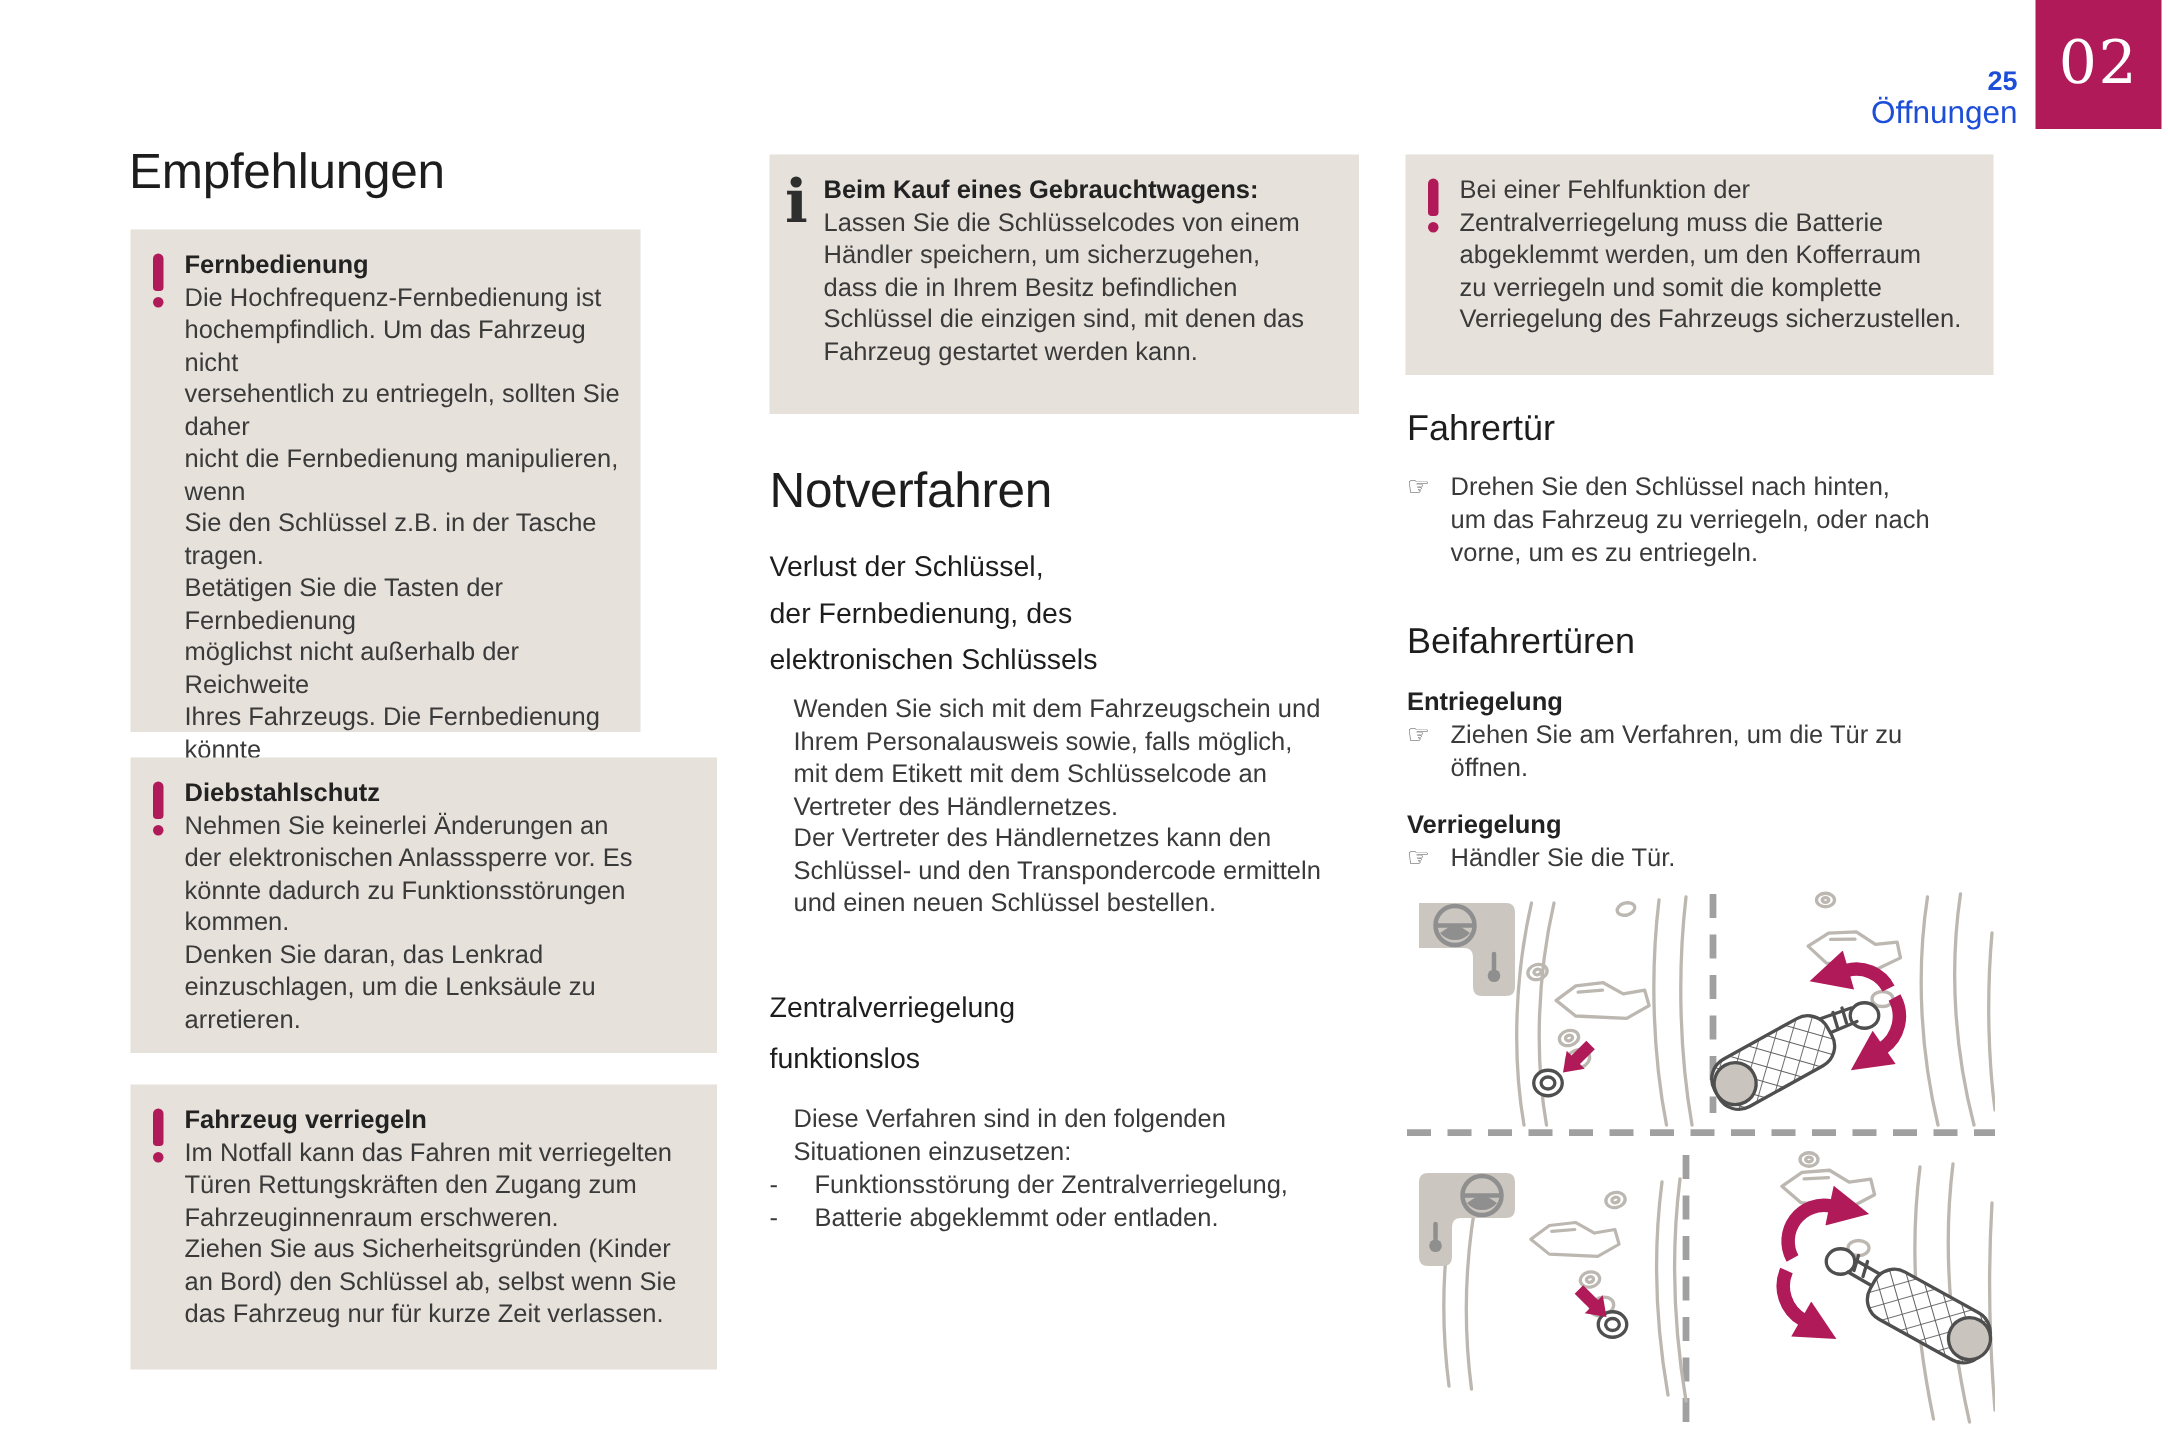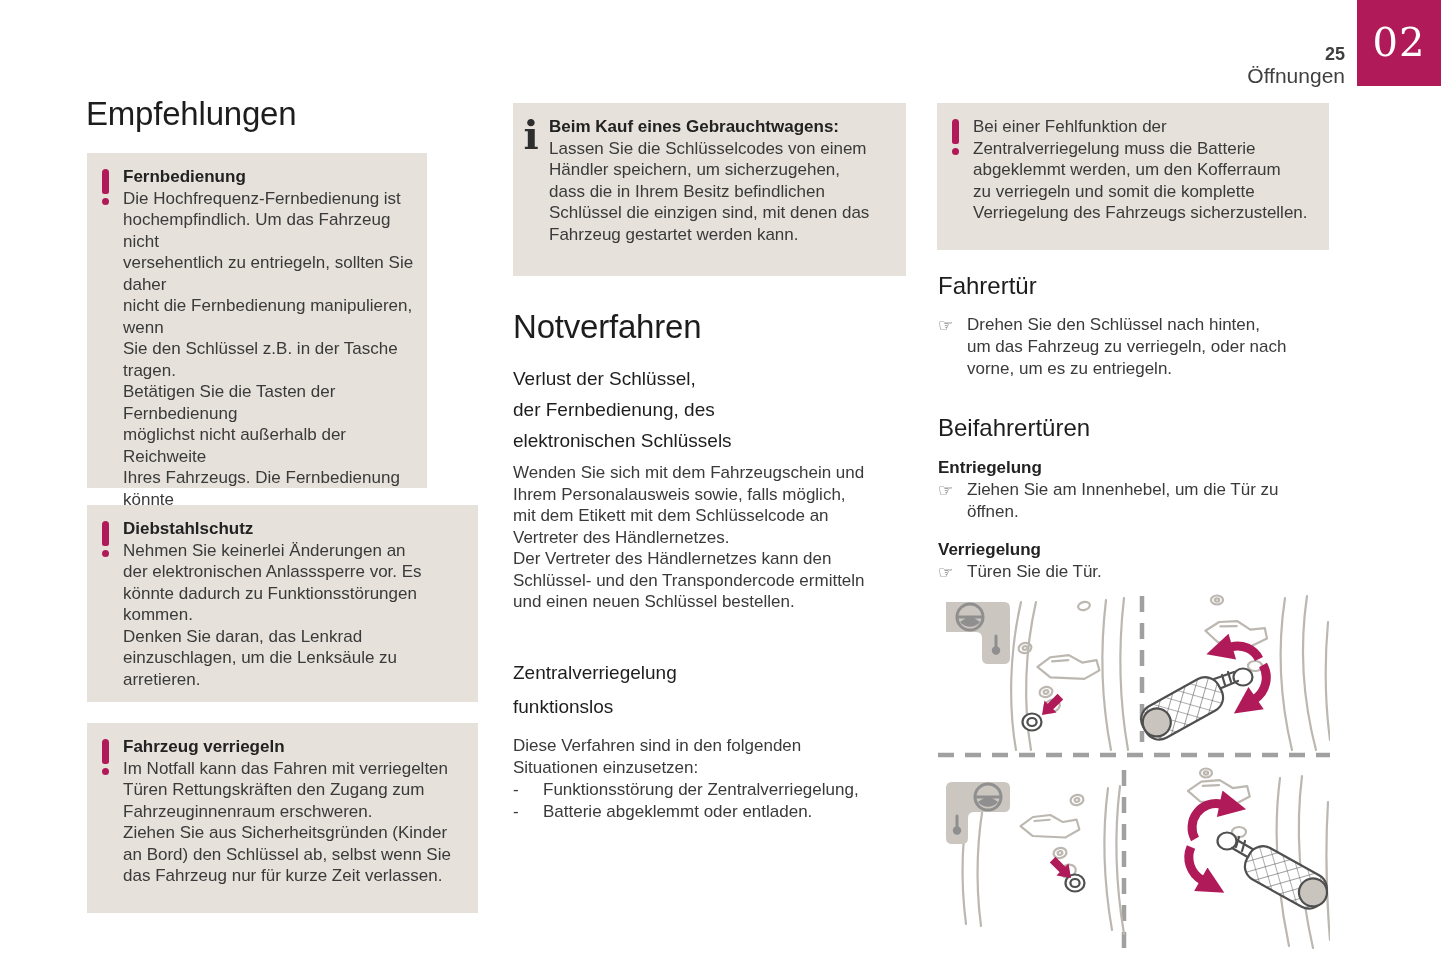--- a/index.html
+++ b/index.html
@@ -4,21 +4,21 @@
 <style>
   html,body{margin:0;padding:0;}
   body{
     width:1445px;height:964px;position:relative;overflow:hidden;
     background:#ffffff;color:#3a3a3a;
     font-family:"Liberation Sans",sans-serif;
   }
   .abs{position:absolute;}
 
   
-  .hdr-meta{top:44px;right:100px;text-align:right;color:#404040;}
+  .hdr-meta{top:44px;right:100px;text-align:right;color:#1d4ed8;}
   .hdr-num{display:block;font-size:18px;font-weight:bold;line-height:20px;}
   .hdr-sec{display:block;font-size:21px;line-height:24px;}
   .chapter-badge{
     left:1357px;top:0;width:84px;height:86px;
     background:var(--accent);color:#fff;
     display:flex;align-items:center;justify-content:center;
     font-family:"DejaVu Serif",serif;font-size:40px;letter-spacing:1px;
     padding-bottom:2px;box-sizing:border-box;
   }
 
@@ -38,21 +38,21 @@
   .box-heading{font-size:17px;font-weight:bold;line-height:21.5px;color:#222;}
   .box-body{font-size:17px;line-height:21.5px;white-space:pre-line;}
   .excl .bar{width:7px;height:25px;background:var(--accent);border-radius:3.5px 3.5px 2.5px 2.5px;display:block;}
   .excl .dot{width:7px;height:7px;border-radius:50%;background:var(--accent);display:block;margin-top:4px;}
   .info-glyph{
     font-family:"DejaVu Serif",serif;font-weight:bold;font-size:40px;
     line-height:0.8;color:#2e2e2e;
   }
 
   
-  .para{font-size:17px;line-height:21.5px;white-space:pre-line;}
+  .para{font-size:17px;line-height:21.5px;white-space:pre-line;margin-left:16px;}
   .pt-row{display:flex;}
   .pt{flex:0 0 29px;font-family:"DejaVu Sans",sans-serif;font-size:17px;color:#4a4a4a;padding-top:1px;}
   .pt-text{font-size:17px;line-height:22px;white-space:pre-line;}
   .bullet-row{display:flex;}
   .bullet-dash{flex:0 0 30px;font-size:17px;line-height:21.5px;}
   .bullet-text{font-size:17px;line-height:21.5px;}
 
   
   .art{stroke:#bcb7b0;stroke-width:2.2;fill:none;stroke-linecap:round;stroke-linejoin:round;}
   .artw{stroke:#bcb7b0;stroke-width:2.2;fill:#ffffff;stroke-linejoin:round;}
@@ -207,28 +207,28 @@
   <span class="pt-text">Drehen Sie den Schlüssel nach hinten,
 um das Fahrzeug zu verriegeln, oder nach
 vorne, um es zu entriegeln.</span>
 </div>
 
 <div class="abs h3" style="left:938px;top:414px;">Beifahrertüren</div>
 
 <div class="abs lbl" style="left:938px;top:457px;">Entriegelung</div>
 <div class="abs pt-row" style="left:938px;top:479px;width:400px;">
   <span class="pt">☞</span>
-  <span class="pt-text">Ziehen Sie am Innenhebel, um die Tür zu
+  <span class="pt-text">Ziehen Sie am Verfahren, um die Tür zu
 öffnen.</span>
 </div>
 
 <div class="abs lbl" style="left:938px;top:539px;">Verriegelung</div>
 <div class="abs pt-row" style="left:938px;top:561px;width:400px;">
   <span class="pt">☞</span>
-  <span class="pt-text">Türen Sie die Tür.</span>
+  <span class="pt-text">Händler Sie die Tür.</span>
 </div>
 
 <svg class="abs" style="left:938px;top:592px;" width="392" height="362" viewBox="0 0 392 362">
   <defs>
     <pattern id="lat" width="10" height="10" patternUnits="userSpaceOnUse" patternTransform="rotate(45)">
       <path d="M0,0H10M0,0V10" stroke="#5f5f5f" stroke-width="1.2" fill="none"></path>
     </pattern>
     <marker id="ah" viewBox="0 0 10 10" refX="0.5" refY="5" markerWidth="3.4" markerHeight="3" orient="auto">
       <path class="arrowhead" d="M0,0 L10,5 L0,10 Z"></path>
     </marker>

